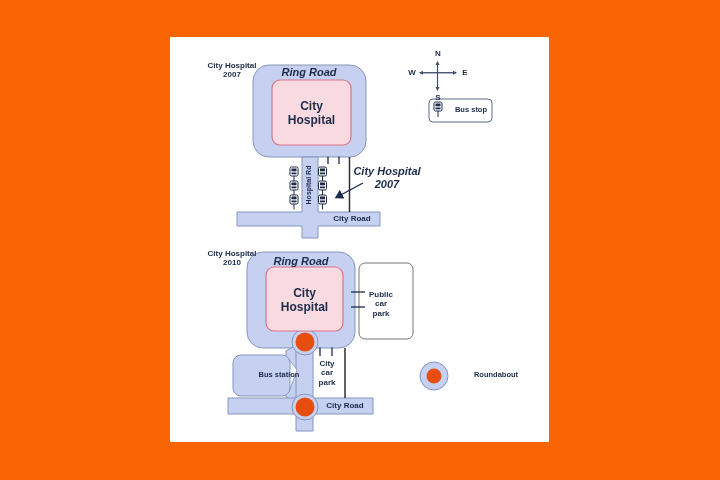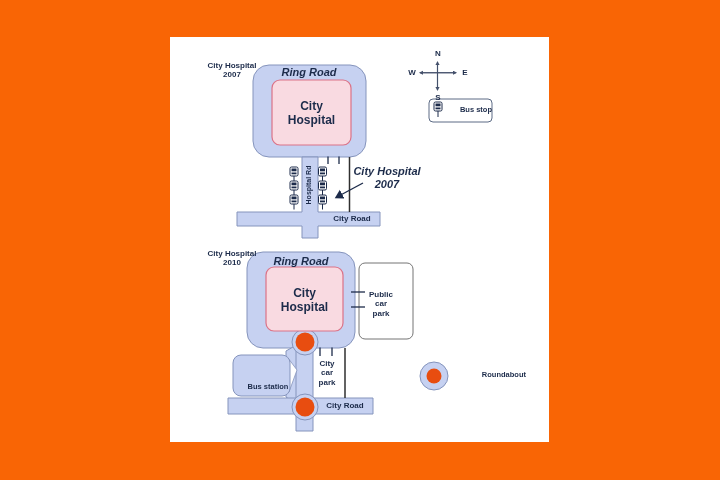--- a/index.html
+++ b/index.html
@@ -10,21 +10,21 @@
   *{margin:0;padding:0;box-sizing:border-box;}
   body{width:720px;height:480px;overflow:hidden;background:var(--bg);
        font-family:"Liberation Sans",sans-serif;position:relative;}
   .card{position:absolute;left:170px;top:37px;width:379px;height:405px;background:var(--card);}
   .layer{position:absolute;left:0;top:0;width:379px;height:405px;}
   .lbl{position:absolute;color:var(--navy);font-weight:bold;text-align:center;
        white-space:pre-line;line-height:1.18;font-family:"Liberation Sans",sans-serif;}
   .fs7{font-size:7px;} .fs75{font-size:7.5px;} .fs8{font-size:8px;}
   .fs95{font-size:11px;font-style:italic;} .fs10{font-size:12px;}
   .rot{transform:rotate(-90deg);transform-origin:center;}
-  .alignL{text-align:right;}
+  .alignL{text-align:center;}
   
   .road{fill:var(--road-fill);stroke:var(--road-edge);stroke-width:1;}
   .pinkbox{fill:var(--pink-fill);stroke:var(--pink-edge);stroke-width:1.2;}
   .whitebox{fill:#fff;stroke:var(--legend-edge);stroke-width:1;}
   .parkbox{fill:#fff;stroke:var(--carpark-edge);stroke-width:1;}
   .tickline{stroke:var(--navy);stroke-width:1.3;fill:none;}
   .bline{stroke:var(--boundary);stroke-width:1.5;fill:none;}
   .compline{stroke:#44506B;stroke-width:1.1;fill:none;}
   .arrline{stroke:var(--navy);stroke-width:1.4;fill:none;}
   .odot{fill:var(--accent-orange);}
@@ -165,17 +165,17 @@
 2010</div>
   <div class="lbl fs95" style="left:91px;top:218px;width:80px;">Ring Road</div>
   <div class="lbl fs10" style="left:96px;top:249px;width:77px;">City
 Hospital</div>
   <div class="lbl fs8" style="left:189px;top:253px;width:44px;">Public
 car
 park</div>
   <div class="lbl fs8" style="left:138px;top:322px;width:38px;">City
 car
 park</div>
-  <div class="lbl fs75" style="left:63px;top:346px;width:58px;padding-left:12px;">Bus station</div>
+  <div class="lbl fs75" style="left:63px;top:334px;width:80px;padding-left:12px;">Bus station</div>
   <div class="lbl fs8" style="left:146px;top:364px;width:58px;">City Road</div>
   <div class="lbl fs75 alignL" style="left:296px;top:334px;width:60px;">Roundabout</div>
 
 </div>
 
 </body></html>

